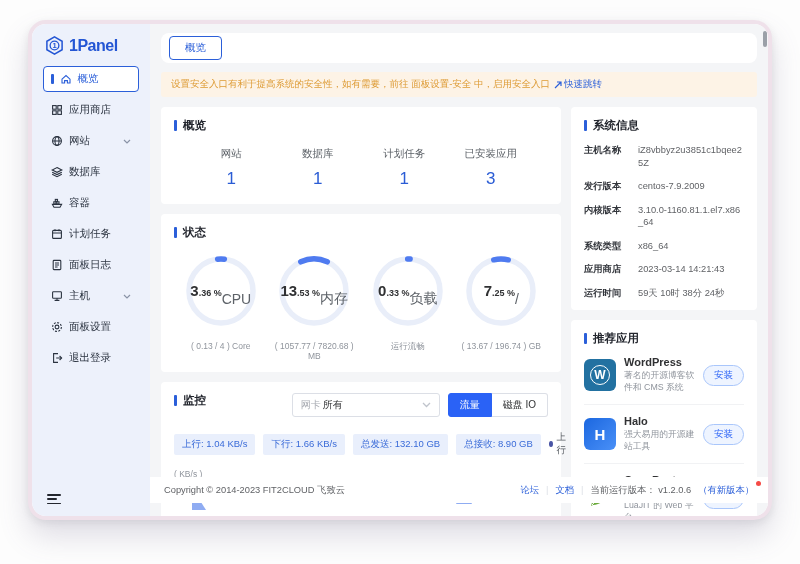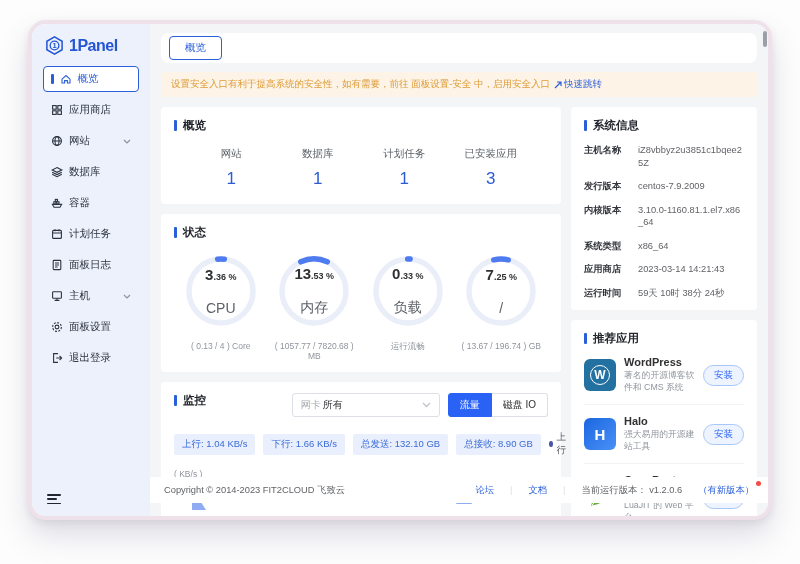--- a/index.html
+++ b/index.html
@@ -43,21 +43,21 @@
   
   .ov-stats { display:flex; margin-top:14px; padding:0 14px 4px; }
   .ov-item { flex:1; text-align:center; }
   .ov-label { font-size:10.5px; color:#5d6268; }
   .ov-value { font-size:17px; color:#2a5cd5; margin-top:8px; }
   
   .gauges { display:flex; margin-top:14px; }
   .g-col { flex:1; text-align:center; }
   .gauge { position:relative; width:74px; height:74px; margin:0 auto; }
   .gauge svg { position:absolute; inset:0; }
-  .g-text { position:absolute; inset:0; display:flex; flex-direction:column; align-items:center; justify-content:center; }
+  .g-text { position:absolute; inset:0; display:flex; flex-direction:row; align-items:center; justify-content:center; }
   .g-pct { color:#303133; }
   .g-int { font-size:15px; font-weight:bold; }
   .g-dec { font-size:9px; font-weight:bold; }
   .g-label { font-size:14px; color:#5d6268; margin-top:16px; }
   .g-caption { font-size:8.5px; color:#8f949c; margin-top:13px; }
   
   .mon-head { display:flex; align-items:flex-start; }
   .m-select { width:148px; height:24px; border:1px solid #dcdfe6; border-radius:3px; background:#fff; display:flex; align-items:center; padding:0 8px; font-size:10px; margin-left:auto; cursor:pointer; }
   .m-select .pfx { color:#a8abb2; }
   .m-select .val { color:#303133; margin-left:2px; }
@@ -89,21 +89,21 @@
   .app-icon.wp { background:#2271a1; }
   .wp-w { width:20px; height:20px; border:1.5px solid #fff; border-radius:50%; color:#fff; font-size:12px; font-weight:bold; display:flex; align-items:center; justify-content:center; }
   .app-icon.halo { background:linear-gradient(135deg,#1b67e0,#4a90f7); color:#fff; font-weight:bold; font-size:15px; }
   .app-icon.or { background:#fff; }
   .app-info { flex:1; min-width:0; }
   .app-name { font-size:11px; font-weight:bold; color:#303133; }
   .app-desc { font-size:8.8px; color:#8f949c; margin-top:2px; line-height:1.35; }
   .install-btn { font-size:9.5px; color:#2a62f6; background:#eef4ff; border:1px solid #a9c6fb; border-radius:11px; padding:3px 10px; cursor:pointer; flex-shrink:0; }
   
   .footer { position:absolute; left:0; right:0; bottom:13px; height:26px; background:#fff; display:flex; align-items:center; padding:0 14px; font-size:9.3px; color:#606266; z-index:5; }
-  .f-right { margin-left:auto; display:flex; align-items:center; gap:16px; }
+  .f-right { margin-left:auto; display:flex; align-items:center; gap:7px; }
   .f-link { color:#2b5fd9; text-decoration:none; cursor:pointer; }
   .f-sep { color:#dcdfe6; }
   .newver { color:#2b5fd9; position:relative; cursor:pointer; }
   .newver::after { content:''; position:absolute; width:5px; height:5px; background:#f54a45; border-radius:50%; top:-3px; right:-7px; }
 </style>
 </head>
 <body>
 
 <div class="device">
 

